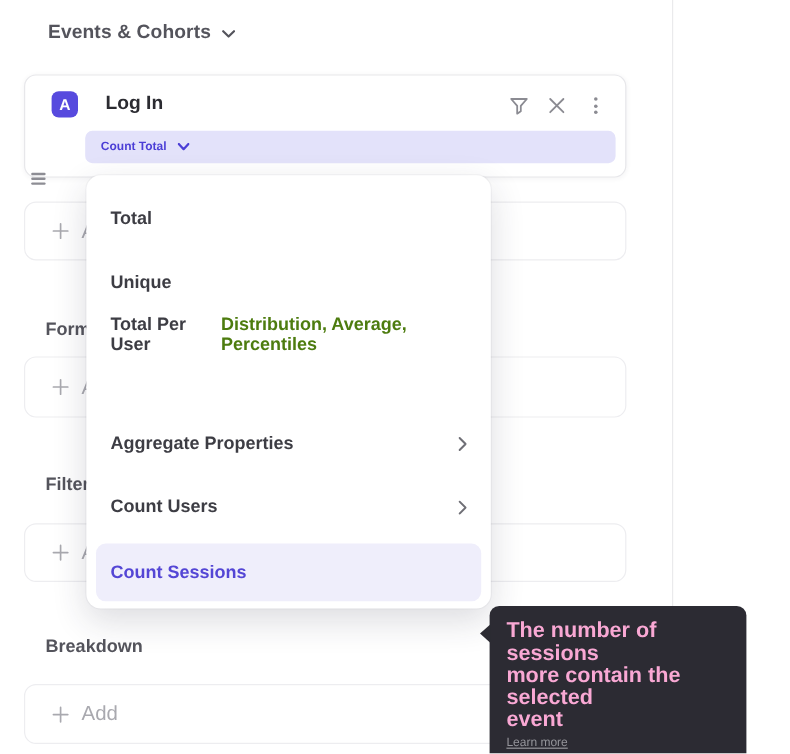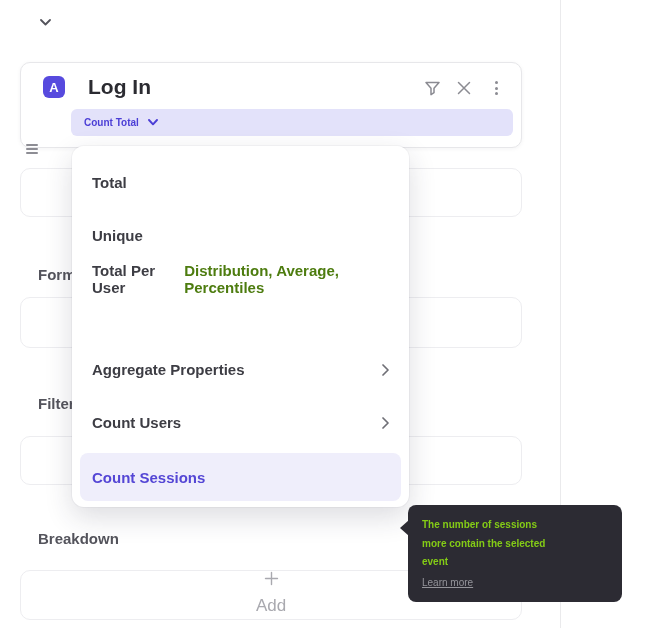--- a/index.html
+++ b/index.html
@@ -31,21 +31,21 @@
     position:absolute; left:5px; top:81px; width:12px;
     display:flex; flex-direction:column; gap:2.5px;
   }
   .drag-handle i { display:block; height:1.5px; background:#8d8d94; border-radius:1px; }
   .event-badge {
     position:absolute; left:22px; top:13px; width:22px; height:22px;
     background:#574ade; border-radius:6px; color:#fff;
     font-size:13px; font-weight:700; display:flex; align-items:center; justify-content:center;
   }
   .event-title {
-    position:absolute; left:67px; top:13px; font-size:21px; font-weight:600; color:#2b2b31; line-height:22px;
+    position:absolute; left:67px; top:13px; font-size:16px; font-weight:600; color:#2b2b31; line-height:22px;
   }
   .card-icons {
     position:absolute; right:13px; top:15px; display:flex; align-items:center; gap:8px;
   }
   .icon-btn { width:24px; height:20px; display:flex; align-items:center; justify-content:center; cursor:pointer; }
   .kebab { display:flex; flex-direction:column; gap:2.5px; }
   .kebab i { width:3px; height:3px; border-radius:50%; background:#8b8b92; display:block; }
   .measure-pill {
     position:absolute; left:50px; top:46px; width:442px; height:27px;
     background:#e3e2fa; border-radius:6px;
@@ -53,21 +53,20 @@
     cursor:pointer;
   }
   .measure-pill .pill-label { font-size:10px; font-weight:700; color:#4b3ed6; }
 
   
   .add-card {
     position:absolute; left:20px; width:502px; height:50px;
     background:#fff; border:1px solid #ededf0; border-radius:10px;
     display:flex; align-items:center; gap:10px; padding:0 22px;
     cursor:pointer;
-    flex-direction:column;
   }
   .add-card .add-label { font-size:17px; color:#a9a9af; }
   .section-label {
     position:absolute; left:38px; font-size:15px; font-weight:700; color:#54545c;
   }
 
   
   .dropdown-menu {
     position:absolute; left:72px; top:146px; width:337px;
     background:#fff; border-radius:12px;
@@ -85,40 +84,41 @@
   .menu-item.highlighted {
     height:48px; margin-top:4px; background:#efeefb; color:#5446d5;
   }
 
   
   .tooltip {
     position:absolute; left:408px; top:505px; width:214px;
     background:#2c2b33; border-radius:8px; padding:11px 14px 12px 14px;
     z-index:4;
   }
-  .tooltip .tip-line { font-size:10px; font-weight:600; color:#84cc16; line-height:18.5px; }
+  .tooltip .tip-line { font-size:18px; font-weight:600; color:#f9a8d4; line-height:18.5px; }
   .tooltip .tip-link {
     display:inline-block; margin-top:2px; font-size:10px; color:#94949a;
     text-decoration:underline; cursor:pointer;
   }
   .tooltip .arrow {
     position:absolute; left:-8px; top:15px; width:0; height:0;
     border-top:8px solid transparent; border-bottom:8px solid transparent;
     border-right:9px solid #2c2b33;
   }
   svg { display:block; }
 </style>
 </head>
 <body>
 
 <div id="canvas">
 
   <div class="v-divider"></div>
 
   <div class="page-header">
+    <span>Events &amp; Cohorts</span>
     <span>
       <svg width="11" height="7" viewBox="0 0 11 7">
           <polyline points="1,1 5.5,5.5 10,1" fill="none" stroke="#54545c" stroke-width="1.8" stroke-linecap="round" stroke-linejoin="round"></polyline>
         </svg>
     </span>
   </div>
 
   <div class="add-card" style="top:168px;height:49px">
     <span>
       <svg width="15" height="15" viewBox="0 0 15 15">

